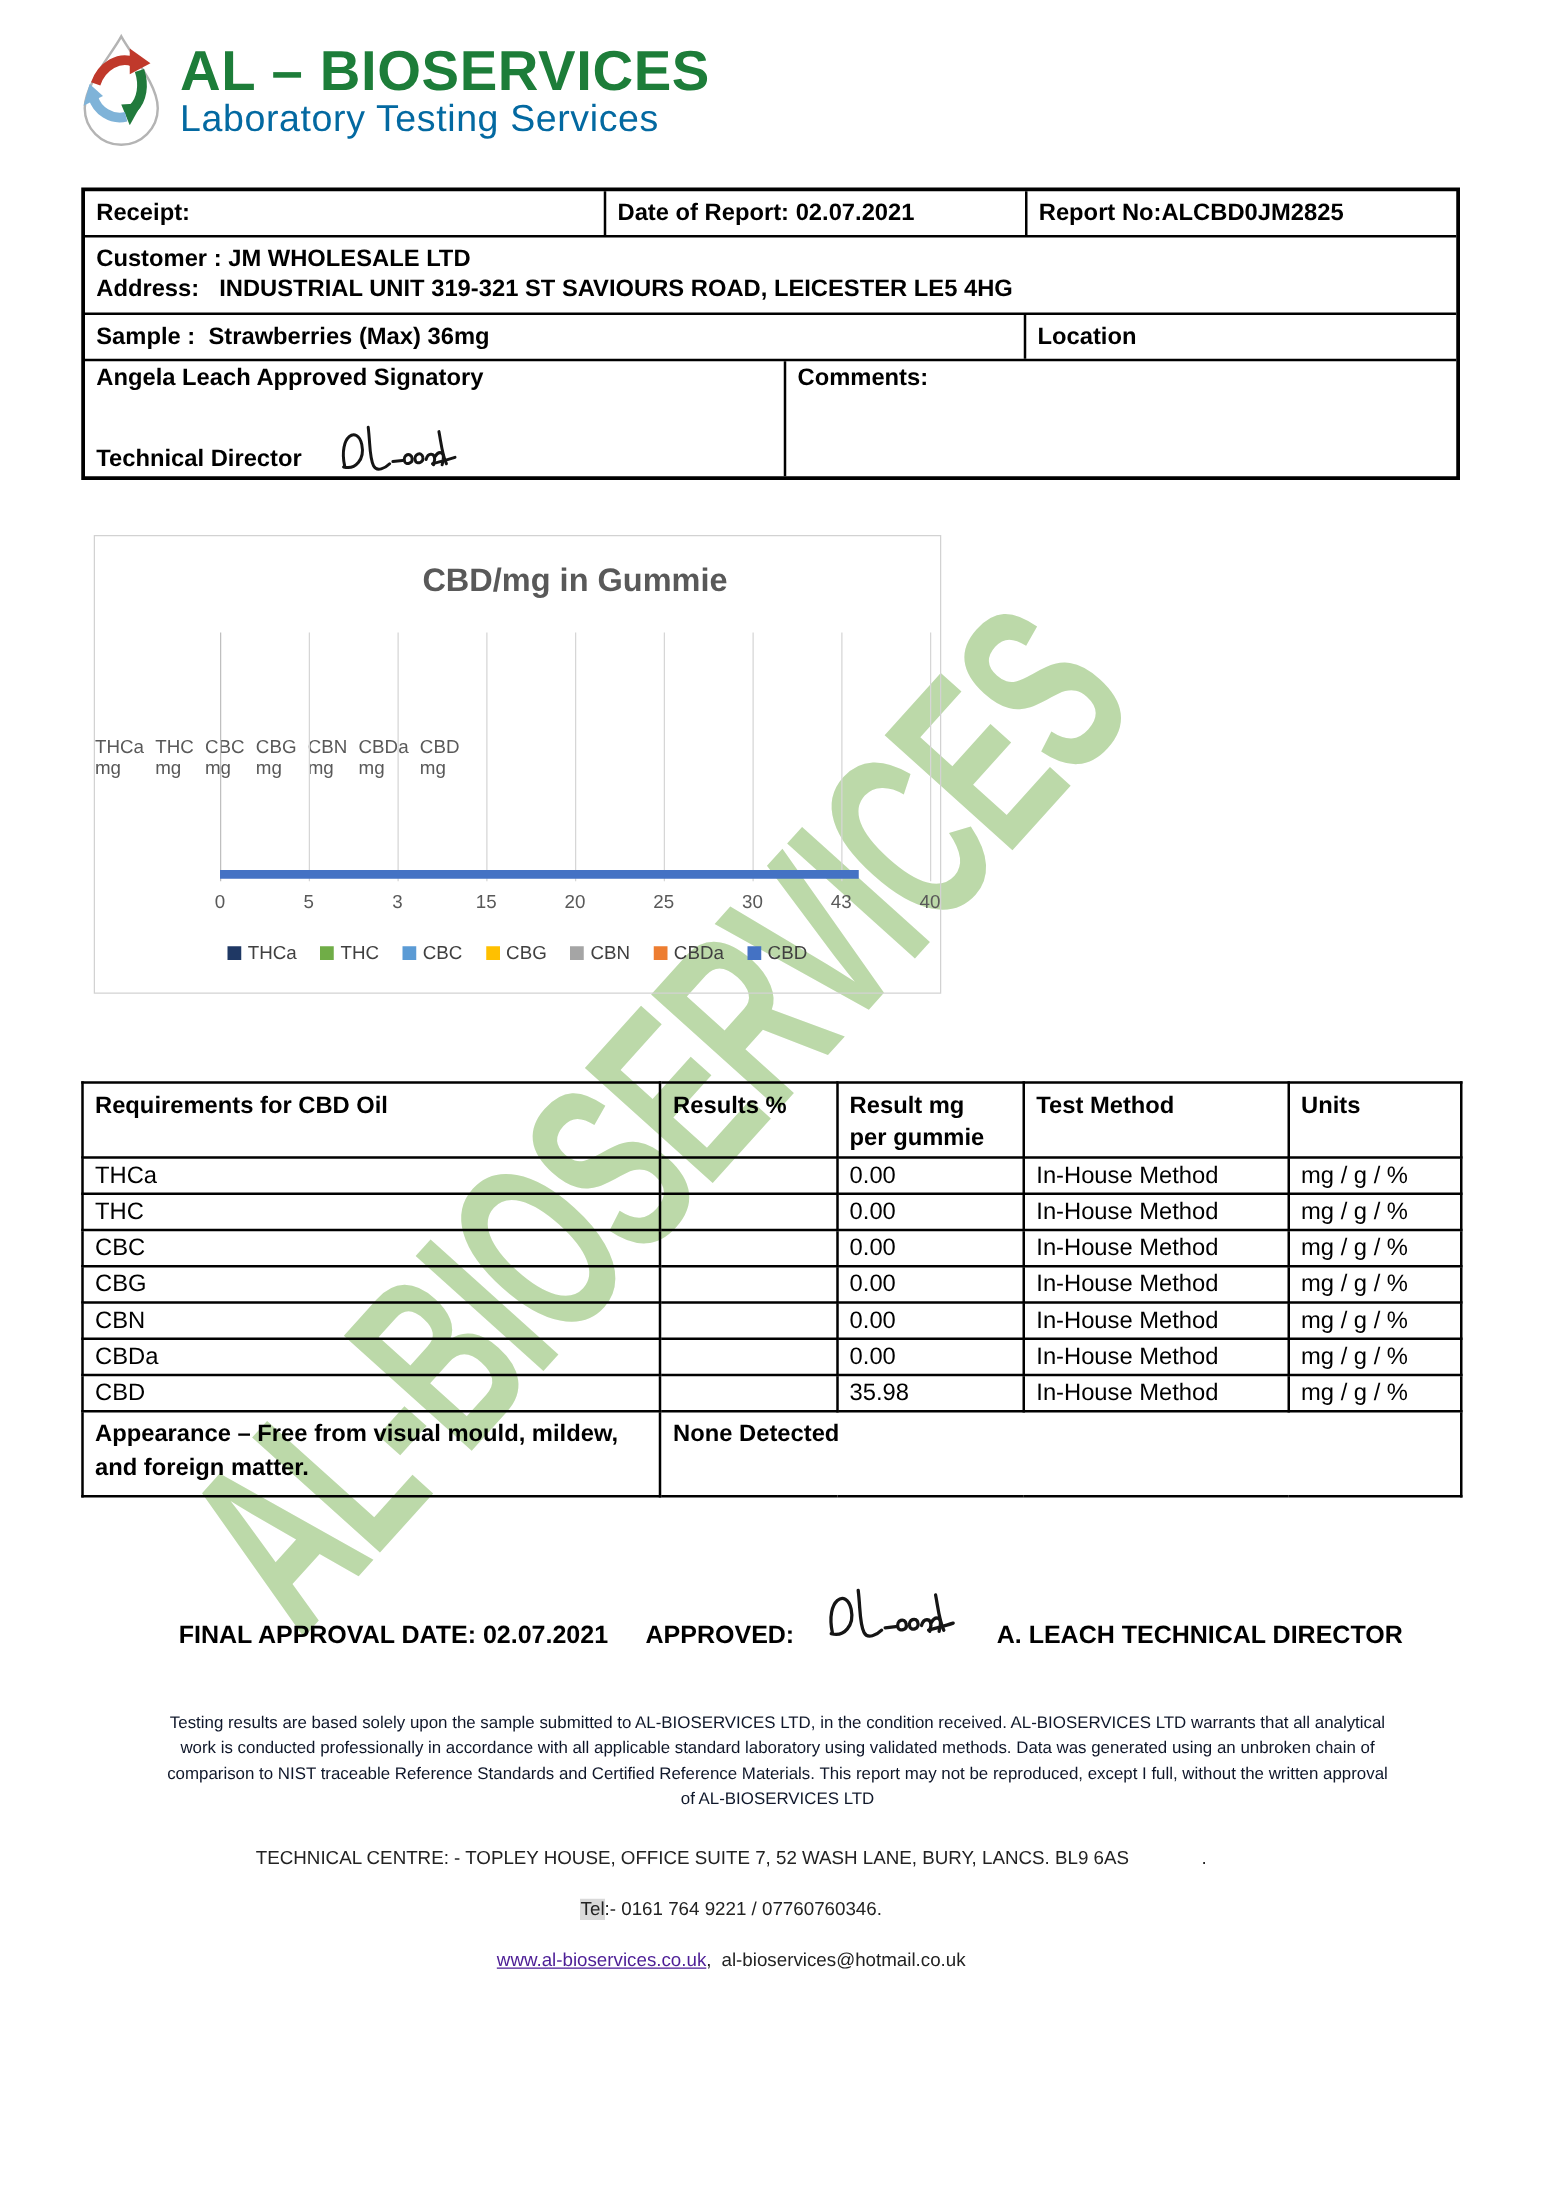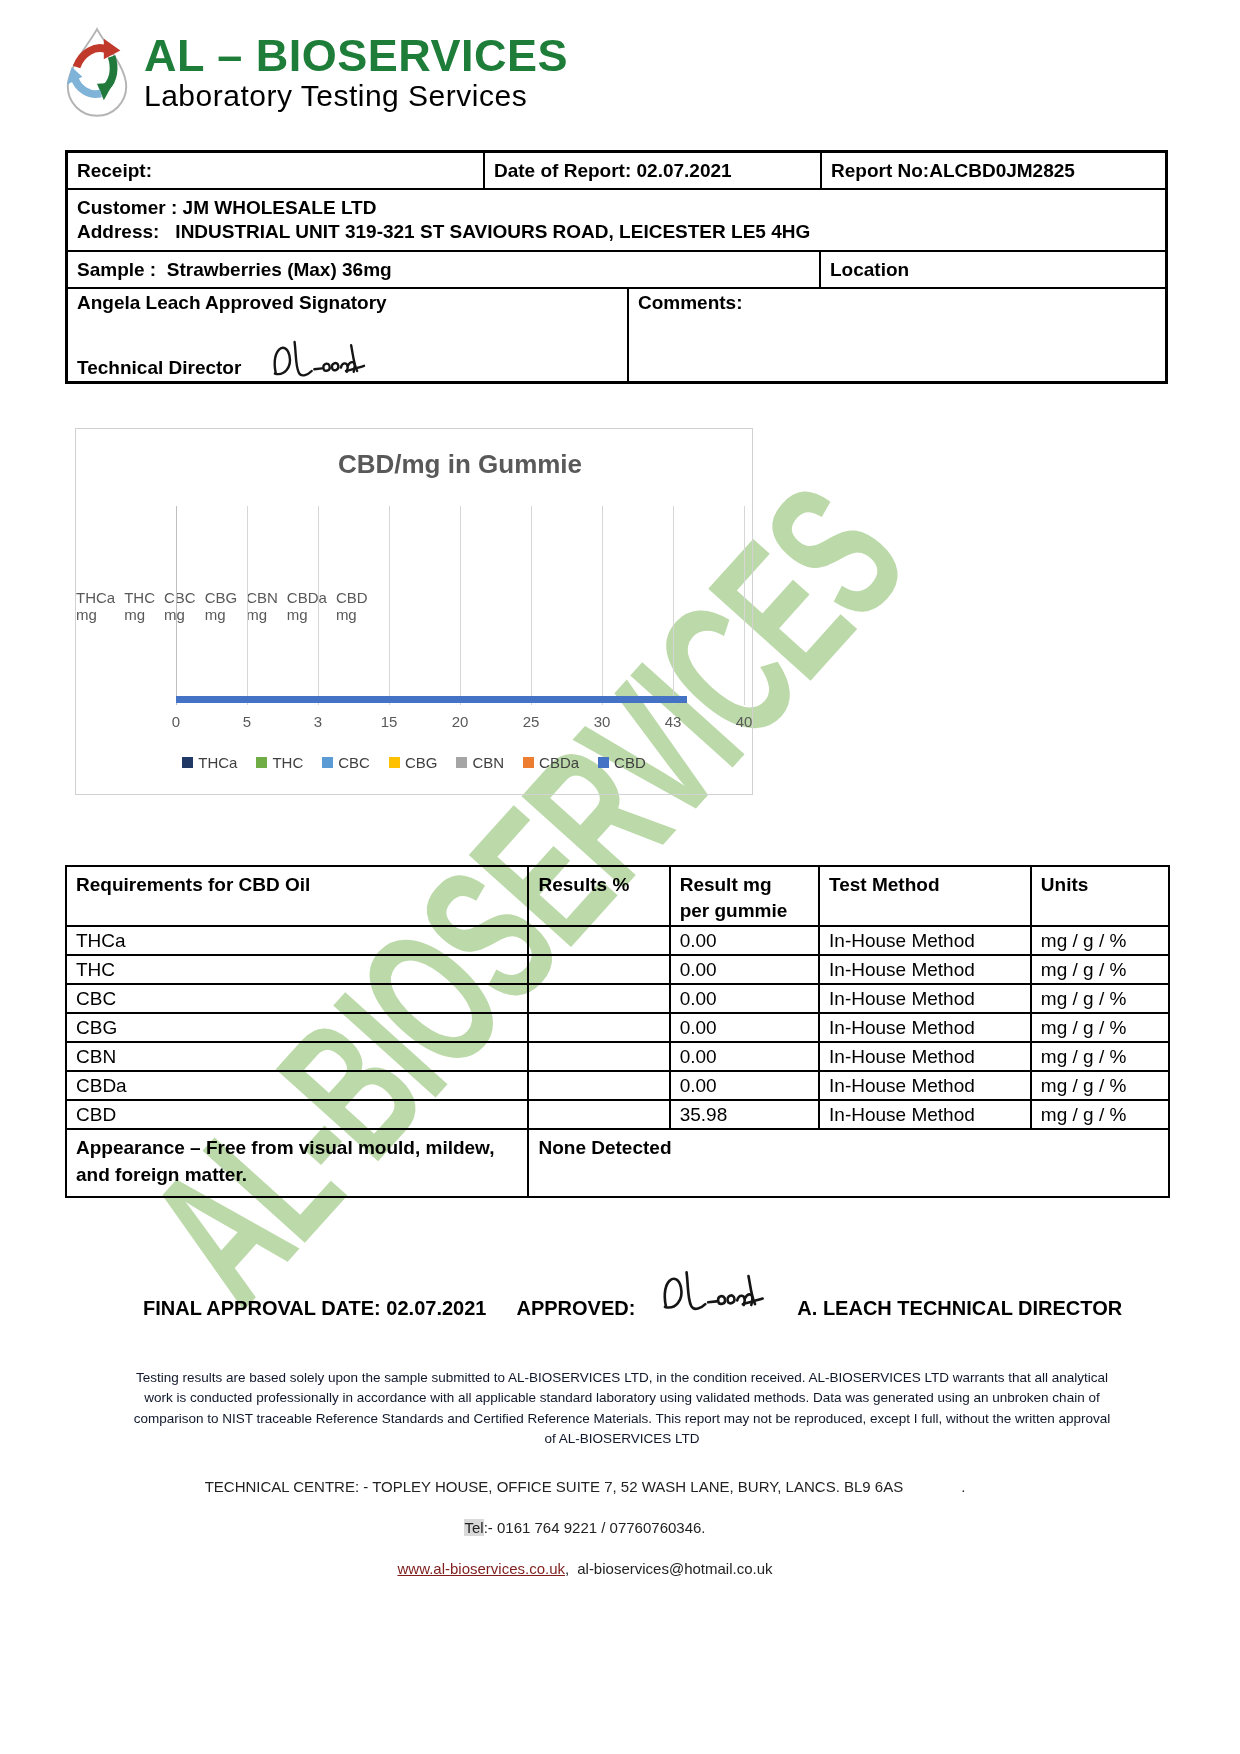--- a/index.html
+++ b/index.html
@@ -17,21 +17,21 @@
     font-size: 200px; font-weight: bold; letter-spacing: -6px;
     white-space: nowrap; z-index: 1; pointer-events: none;
     font-family: "Liberation Sans", sans-serif;
   }
 
   .layer { position: absolute; inset: 0; z-index: 2; }
 
   
   .logo { position: absolute; left: 60px; top: 24px; display: flex; align-items: center; gap: 10px; }
   .logo-text .title { font-size: 45px; font-weight: bold; color: #1d7d39; line-height: 1.02; letter-spacing: .5px; }
-  .logo-text .subtitle { font-size: 30px; color: #000000; letter-spacing: .5px; }
+  .logo-text .subtitle { font-size: 30px; color: #0369a1; letter-spacing: .5px; }
 
   
   .itable { position: absolute; left: 65px; top: 150px; width: 1103px; border: 3px solid #000; font-size: 19px; font-weight: bold; }
   .itable .row { border-top: 2px solid #000; display: grid; }
   .itable .row:first-child { border-top: none; }
   .cell { padding: 3px 9px; white-space: pre-wrap; overflow: hidden; }
   .row1 { grid-template-columns: 417px 337px 1fr; height: 35px; align-items: center; }
   .row1 .cell { height: 100%; display: flex; align-items: center; }
   .row1 .cell:nth-child(1), .row1 .cell:nth-child(2) { border-right: 2px solid #000; }
   .row2 { grid-template-columns: 1fr; height: 62px; }
@@ -72,21 +72,21 @@
   .approval { position: absolute; left: 143px; top: 1296px; width: 1010px; display: flex; align-items: center; font-size: 20px; font-weight: bold; white-space: nowrap; }
   .approval .lbl-approved { margin-left: 30px; }
   .approval .sig { margin-left: 14px; margin-right: 26px; margin-top: -34px; }
 
   
   .disclaimer { position: absolute; left: 128px; top: 1368px; width: 988px; text-align: center; font-size: 13.5px; line-height: 1.5; color: #0f172a; }
   .footer { position: absolute; left: 45px; top: 1478px; width: 1080px; text-align: center; font-size: 15px; color: #222; }
   .footer .f-line { margin-bottom: 24px; }
   .f-suffix { margin-left: 58px; }
   .tel-hl { background: #d9d9d9; }
-  .weblink { color: #7f1d1d; text-decoration: underline; cursor: pointer; }
+  .weblink { color: #4c1d95; text-decoration: underline; cursor: pointer; }
   .email { margin-left: 8px; color: #222; }
 </style>
 </head>
 <body>
 
 <div class="page">
 
   <div class="watermark" style="color: rgb(188, 217, 169);">AL-BIOSERVICES</div>
 
   <div class="layer">

